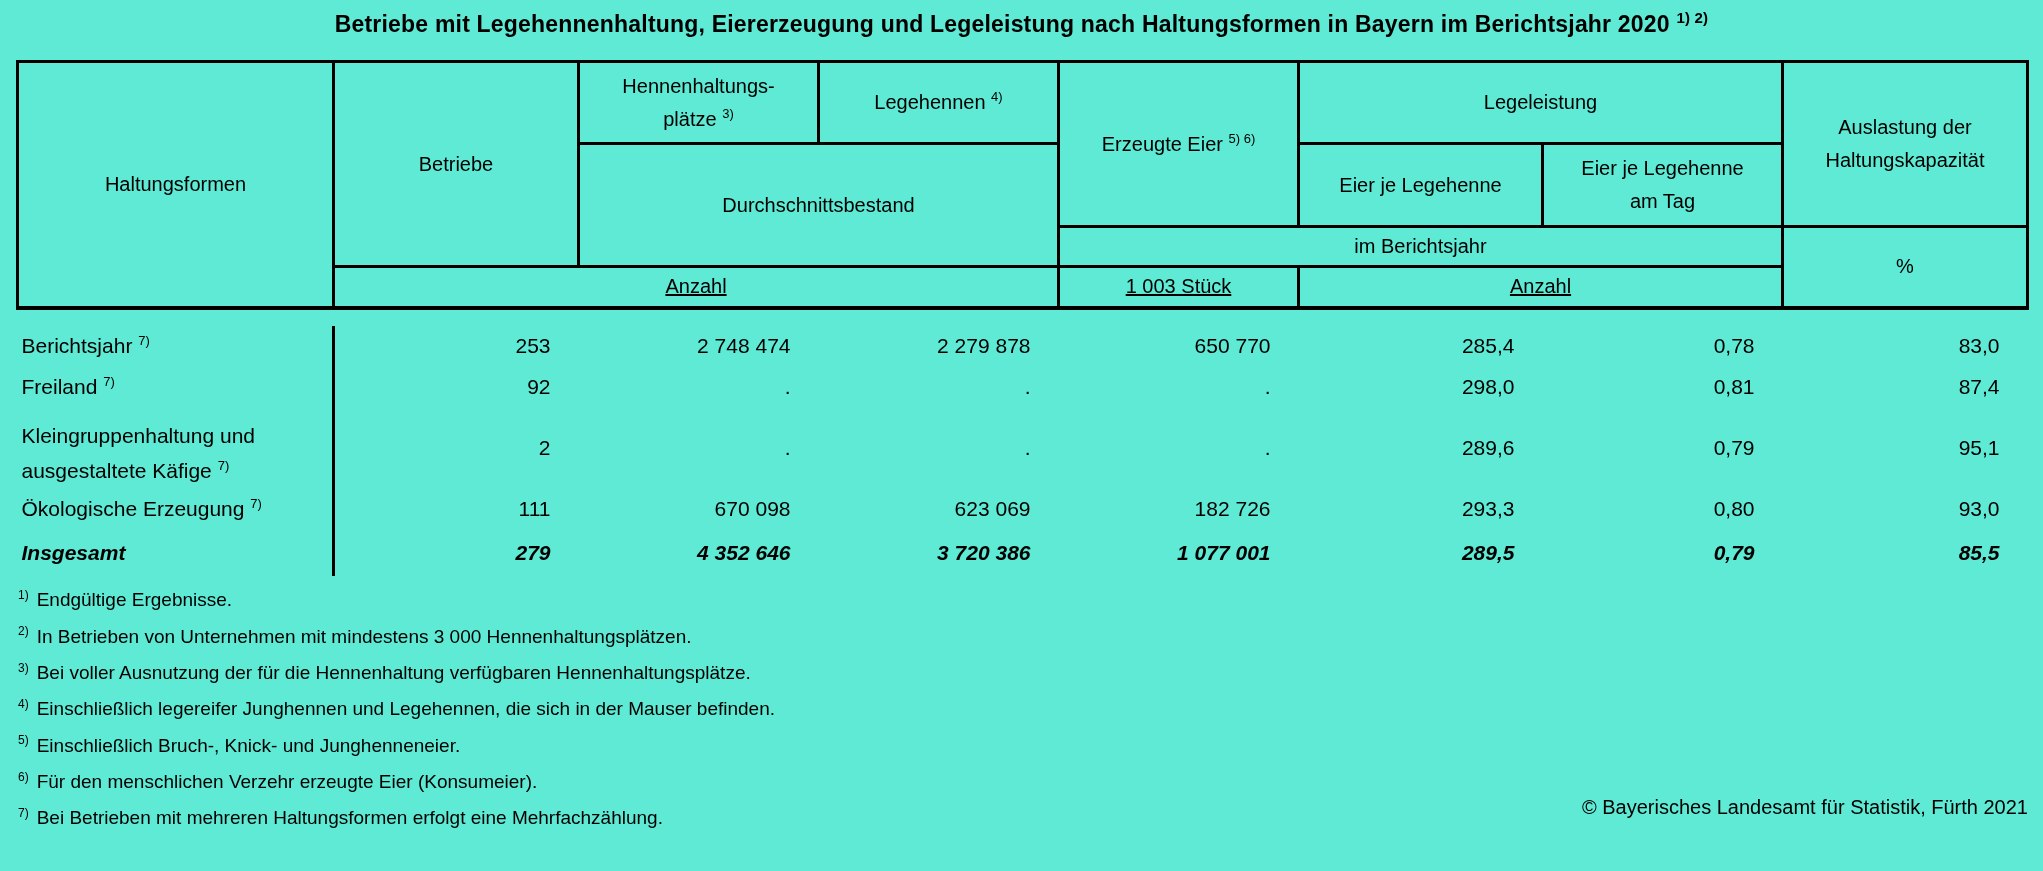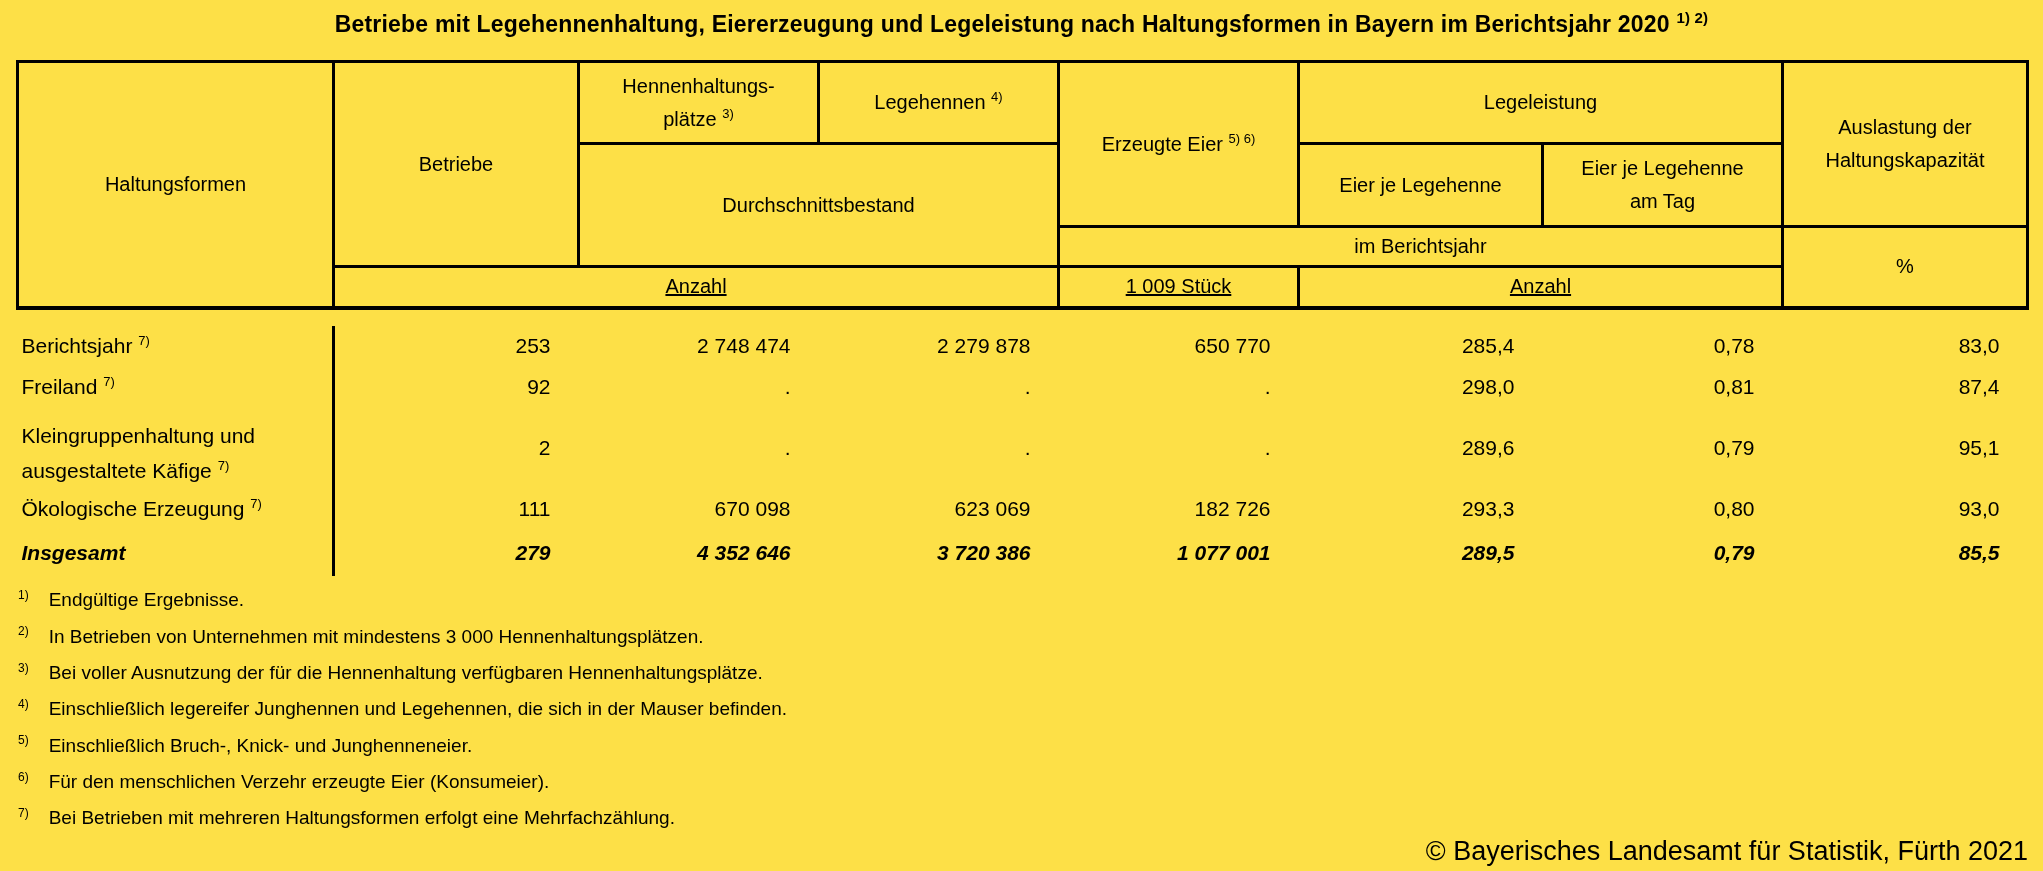--- a/index.html
+++ b/index.html
@@ -1,17 +1,17 @@
 <!DOCTYPE html>
 <html><head>
 <meta charset="utf-8">
 <style>
   html,body { margin:0; padding:0; background:#fff; color:#000;
     font-family:"Liberation Sans","DejaVu Sans",sans-serif; }
-  .page { position:relative; width:2043px; height:871px; background:#fde047; overflow:hidden; }
+  .page { position:relative; width:2043px; height:871px; background:#5eead4; overflow:hidden; }
 
   .title { position:absolute; top:9px; left:0; width:100%; text-align:center;
     font-size:23px; font-weight:bold; letter-spacing:0.2px; }
   .title sup { font-size:15px; }
 
   table.stat { position:absolute; top:60px; left:16px; width:2010px;
     border-collapse:collapse; table-layout:fixed; font-size:20px; }
   table.stat thead td { border:3px solid #000; text-align:center; vertical-align:middle;
     padding:2px 4px; line-height:33px; }
   table.stat thead td.hb { border-bottom:4px solid #000; }
@@ -33,23 +33,23 @@
   tr.br3 td { vertical-align:bottom; padding-bottom:10px; }
   tr.br3 td.lbl { vertical-align:bottom; padding-bottom:4px; }
   tr.br4 { height:42px; }
   tr.br5 { height:46px;font-style:italic; }
   tr.br5 td { font-weight:bold; }
 
   .footnotes { position:absolute; left:18px; top:588px; font-size:19px; }
   .fn { white-space:nowrap; }
   .fn + .fn { margin-top:13px; }
   .fn sup { font-size:12px; }
-  .fn .fn-text { margin-left:20px; }
+  .fn .fn-text { margin-left:8px; }
 
-  .copyright { position:absolute; right:15px; top:836px; font-size:27px; }
+  .copyright { position:absolute; right:15px; top:796px; font-size:20px; }
 </style>
 </head>
 <body>
 
 <div class="page">
 
   <div class="title">
     <span>Betriebe mit Legehennenhaltung, Eiererzeugung und Legeleistung nach Haltungsformen in Bayern im Berichtsjahr 2020</span>
     <sup>1) 2)</sup>
   </div>
@@ -92,21 +92,21 @@
           <span>Eier je Legehenne</span><br>
           <span>am Tag</span>
         </td>
       </tr>
       <tr class="hr3">
         <td colspan="3">im Berichtsjahr</td>
         <td class="hb" rowspan="2">%</td>
       </tr>
       <tr class="hr4">
         <td class="hb" colspan="3">Anzahl</td>
-        <td class="hb">1 009 Stück</td>
+        <td class="hb">1 003 Stück</td>
         <td class="hb" colspan="2">Anzahl</td>
       </tr>
     </thead>
     <tbody>
       <tr class="spacer">
           <td colspan="8"></td>
         </tr>
       <tr class="br1">
         <td class="lbl">
           <span>Berichtsjahr</span>&nbsp;<sup class="ref">7)</sup>

